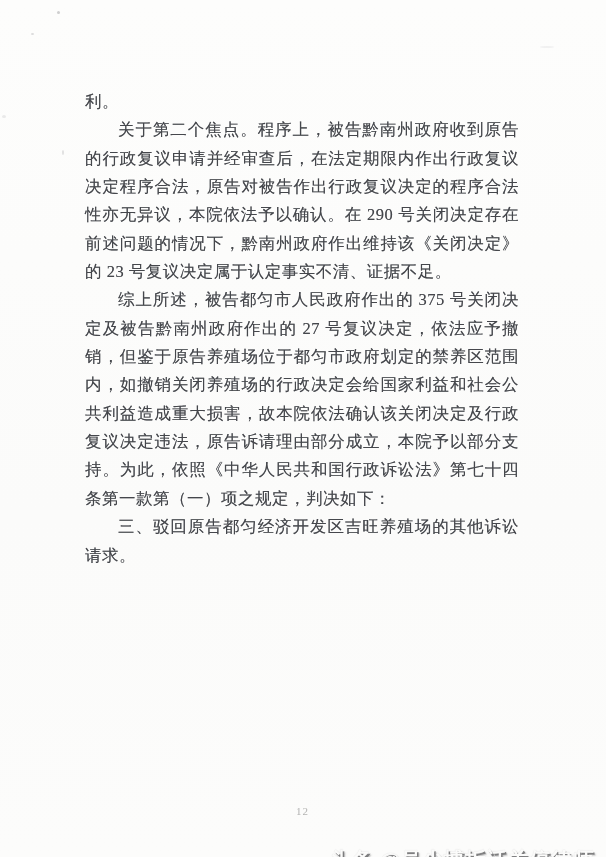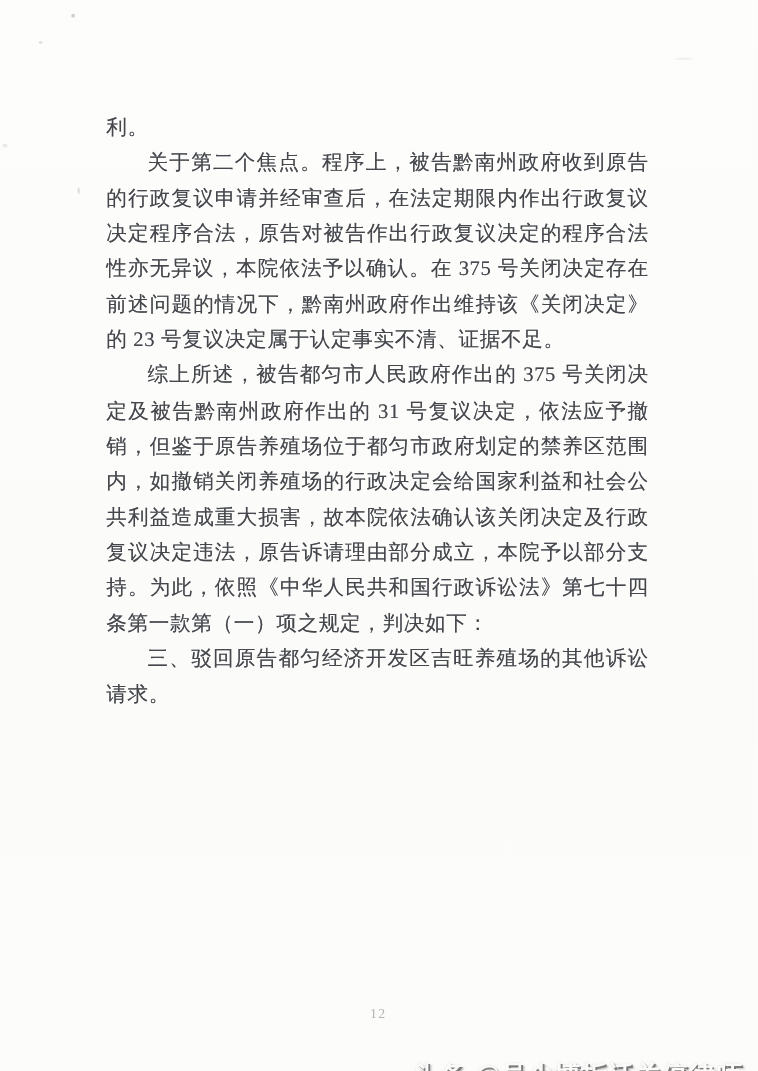--- a/index.html
+++ b/index.html
@@ -77,22 +77,22 @@
   .speck.s4 { left: 540px; top: 46px;  width: 14px; height: 2px; opacity: .25; }
   .speck.s5 { left: 2px;   top: 115px; width: 4px; height: 3px; opacity: .4; }
 </style>
 </head>
 <body>
 
 <div class="page">
 
   <div class="content">
     <p class="continuation">利。</p>
-    <p>关于第二个焦点。程序上，被告黔南州政府收到原告的行政复议申请并经审查后，在法定期限内作出行政复议决定程序合法，原告对被告作出行政复议决定的程序合法性亦无异议，本院依法予以确认。在 375 号关闭决定存在前述问题的情况下，黔南州政府作出维持该《关闭决定》的 23 号复议决定属于认定事实不清、证据不足。</p>
-    <p>综上所述，被告都匀市人民政府作出的 375 号关闭决定及被告黔南州政府作出的 31 号复议决定，依法应予撤销，但鉴于原告养殖场位于都匀市政府划定的禁养区范围内，如撤销关闭养殖场的行政决定会给国家利益和社会公共利益造成重大损害，故本院依法确认该关闭决定及行政复议决定违法，原告诉请理由部分成立，本院予以部分支持。为此，依照《中华人民共和国行政诉讼法》第七十四条第一款第（一）项之规定，判决如下：</p>
+    <p>关于第二个焦点。程序上，被告黔南州政府收到原告的行政复议申请并经审查后，在法定期限内作出行政复议决定程序合法，原告对被告作出行政复议决定的程序合法性亦无异议，本院依法予以确认。在 290 号关闭决定存在前述问题的情况下，黔南州政府作出维持该《关闭决定》的 23 号复议决定属于认定事实不清、证据不足。</p>
+    <p>综上所述，被告都匀市人民政府作出的 375 号关闭决定及被告黔南州政府作出的 27 号复议决定，依法应予撤销，但鉴于原告养殖场位于都匀市政府划定的禁养区范围内，如撤销关闭养殖场的行政决定会给国家利益和社会公共利益造成重大损害，故本院依法确认该关闭决定及行政复议决定违法，原告诉请理由部分成立，本院予以部分支持。为此，依照《中华人民共和国行政诉讼法》第七十四条第一款第（一）项之规定，判决如下：</p>
     <p>三、驳回原告都匀经济开发区吉旺养殖场的其他诉讼请求。</p>
   </div>
 
   <div class="page-number">12</div>
 
   <div class="watermark">头条 @吴少博拆迁关停律师</div>
 
   <div class="speck s1"></div>
   <div class="speck s2"></div>
   <div class="speck s3"></div>

